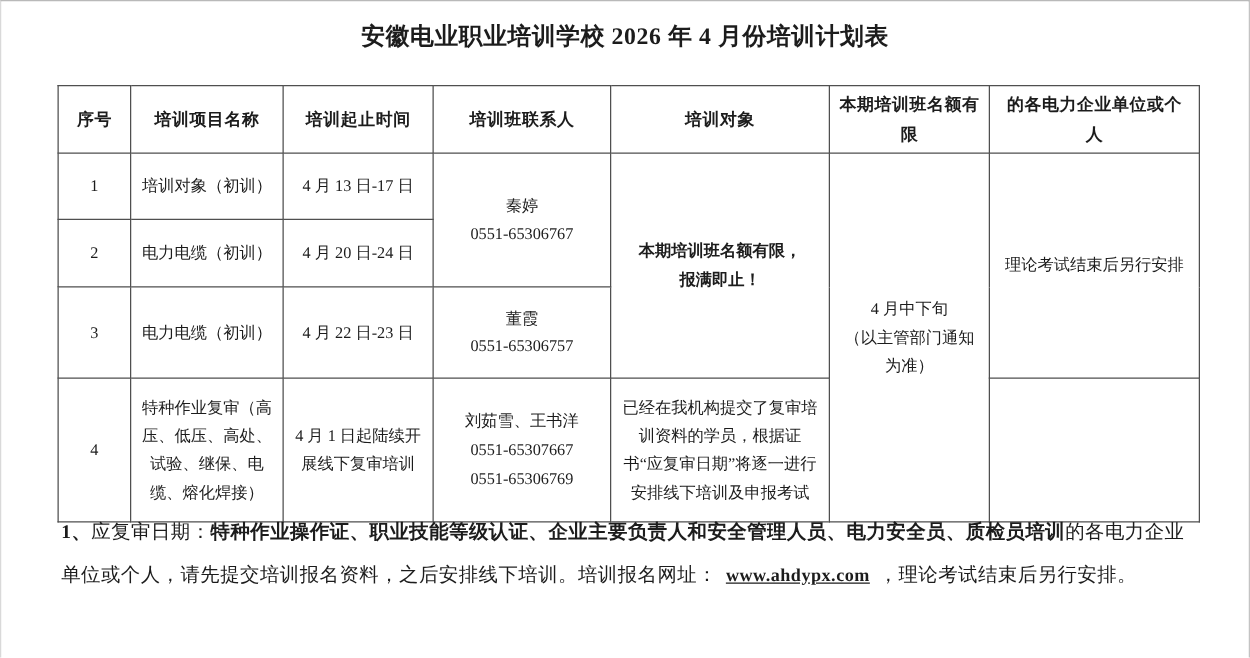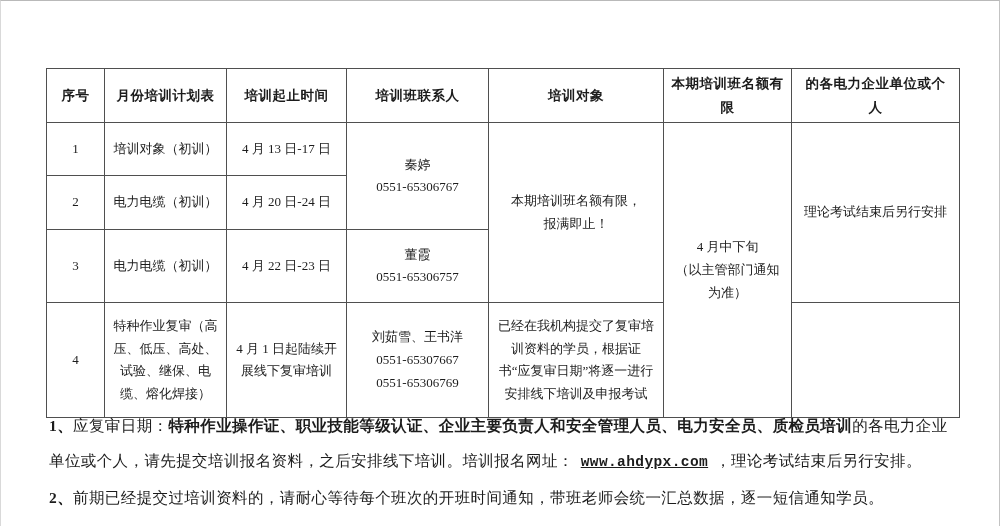--- a/index.html
+++ b/index.html
@@ -42,62 +42,63 @@
     line-height:1.75;
     overflow:hidden;
   }
   .plan-table thead tr { height:41px; }
   .plan-table tbody tr.r1 { height:53px; }
   .plan-table tbody tr.r2 { height:54px; }
   .plan-table tbody tr.r3 { height:73px; }
   .plan-table tbody tr.r4 { height:115px; }
   .plan-table th { font-weight:bold; font-size:13.5px; letter-spacing:0.5px; }
   .pre { white-space:pre-line; }
-  .audience-merged { line-height:2.2; }
+  .audience-merged { line-height:2.2;font-weight:bold; }
   .notes {
     position:absolute;
     left:48px; top:407px;
     width:912px;
     font-size:15.5px;
     line-height:35px;
     letter-spacing:0.4px;
   }
   .notes p { margin:0; }
   .notes .num { font-weight:bold; }
   .notes b { font-weight:bold; }
   .url {
     font-weight:bold;
     text-decoration:underline;
     color:inherit;
     margin:0 7px;
-    font-family:Liberation Mono, monospace;
+    font-family:Liberation Serif, serif;
     font-size:14.5px;
     cursor:pointer;
   }
 </style>
 </head>
 <body>
 
 <div class="page">
 
+  <h1 class="title">安徽电业职业培训学校 2026 年 4 月份培训计划表</h1>
 
   <table class="plan-table">
     <colgroup>
       <col style="width:58px">
       <col style="width:122px">
       <col style="width:120px">
       <col style="width:142px">
       <col style="width:175px">
       <col style="width:128px">
       <col style="width:168px">
     </colgroup>
     <thead>
       <tr>
         <th>序号</th>
-        <th>月份培训计划表</th>
+        <th>培训项目名称</th>
         <th>培训起止时间</th>
         <th>培训班联系人</th>
         <th>培训对象</th>
         <th>本期培训班名额有限</th>
         <th>的各电力企业单位或个人</th>
       </tr>
     </thead>
     <tbody>
       <tr class="r1">
         <td>1</td>
@@ -132,16 +133,15 @@
 0551-65307667
 0551-65306769</td>
         <td>已经在我机构提交了复审培训资料的学员，根据证书“应复审日期”将逐一进行安排线下培训及申报考试</td>
         <td></td>
       </tr>
     </tbody>
   </table>
 
   <div class="notes">
     <p><span class="num">1、</span><span>应复审日期：</span><b>特种作业操作证、职业技能等级认证、企业主要负责人和安全管理人员、电力安全员、质检员培训</b><span>的各电力企业单位或个人，请先提交培训报名资料，之后安排线下培训。培训报名网址：</span><a class="url">www.ahdypx.com</a><span>，理论考试结束后另行安排。</span></p>
-    <p><span class="num">2、</span><span>前期已经提交过培训资料的，请耐心等待每个班次的开班时间通知，带班老师会统一汇总数据，逐一短信通知学员。</span></p>
   </div>
 
 </div>
 
 </body></html>

